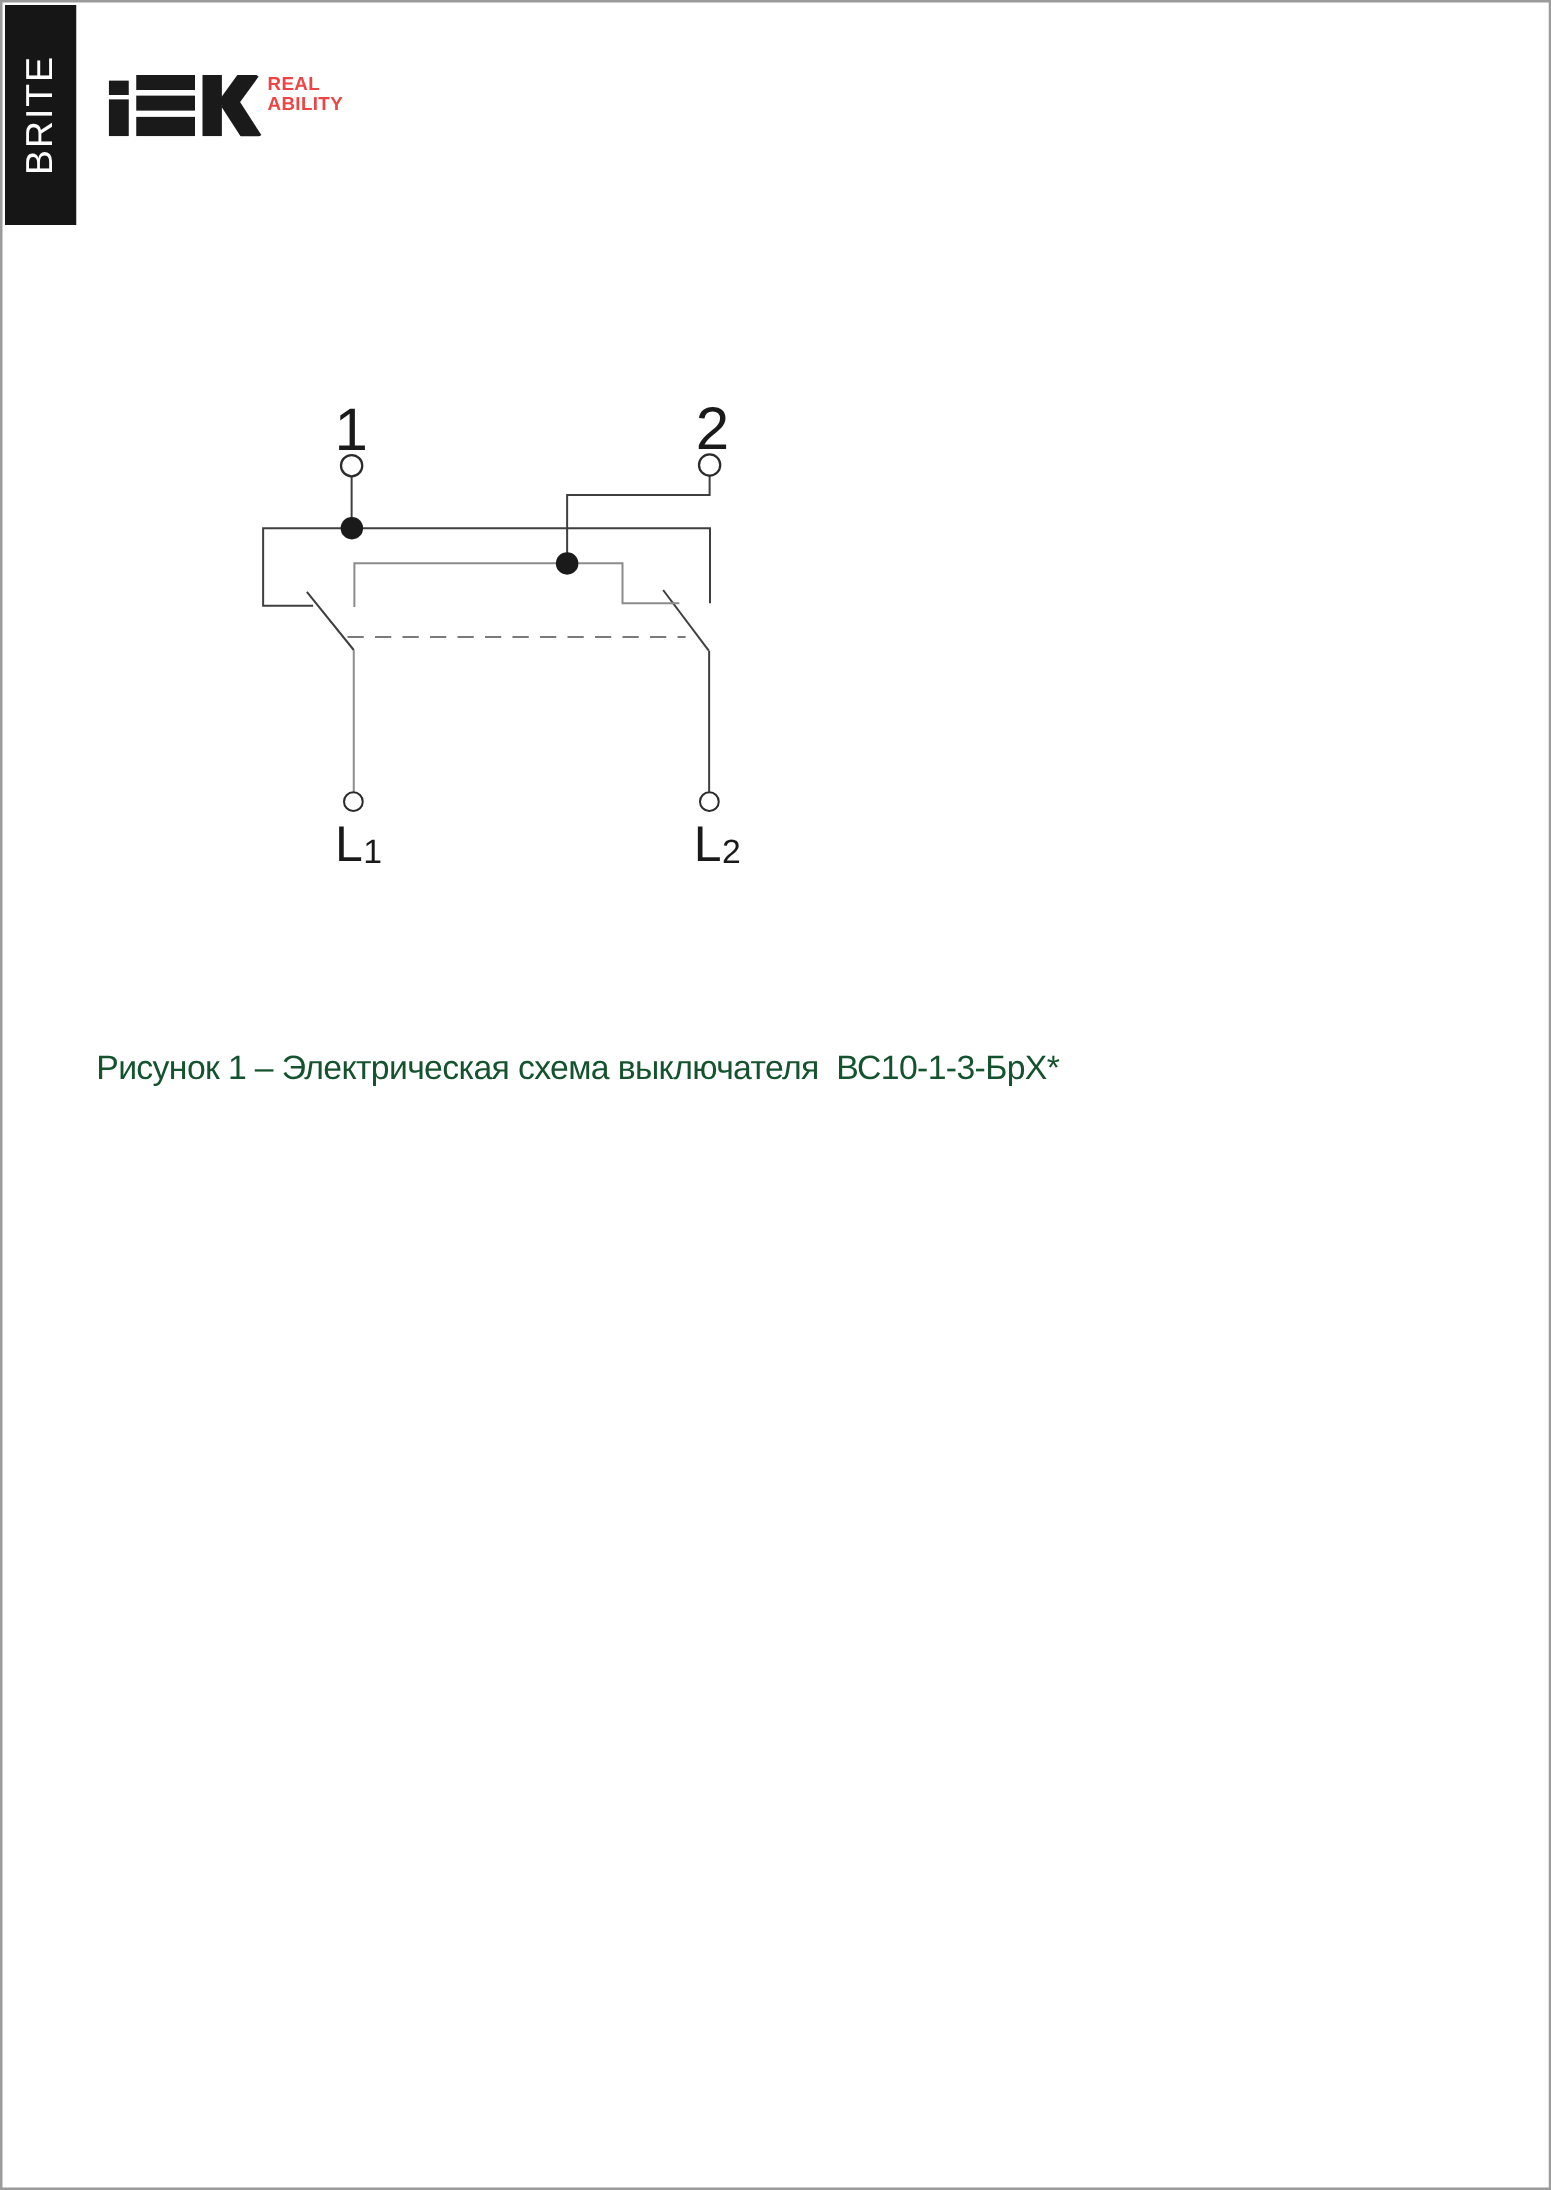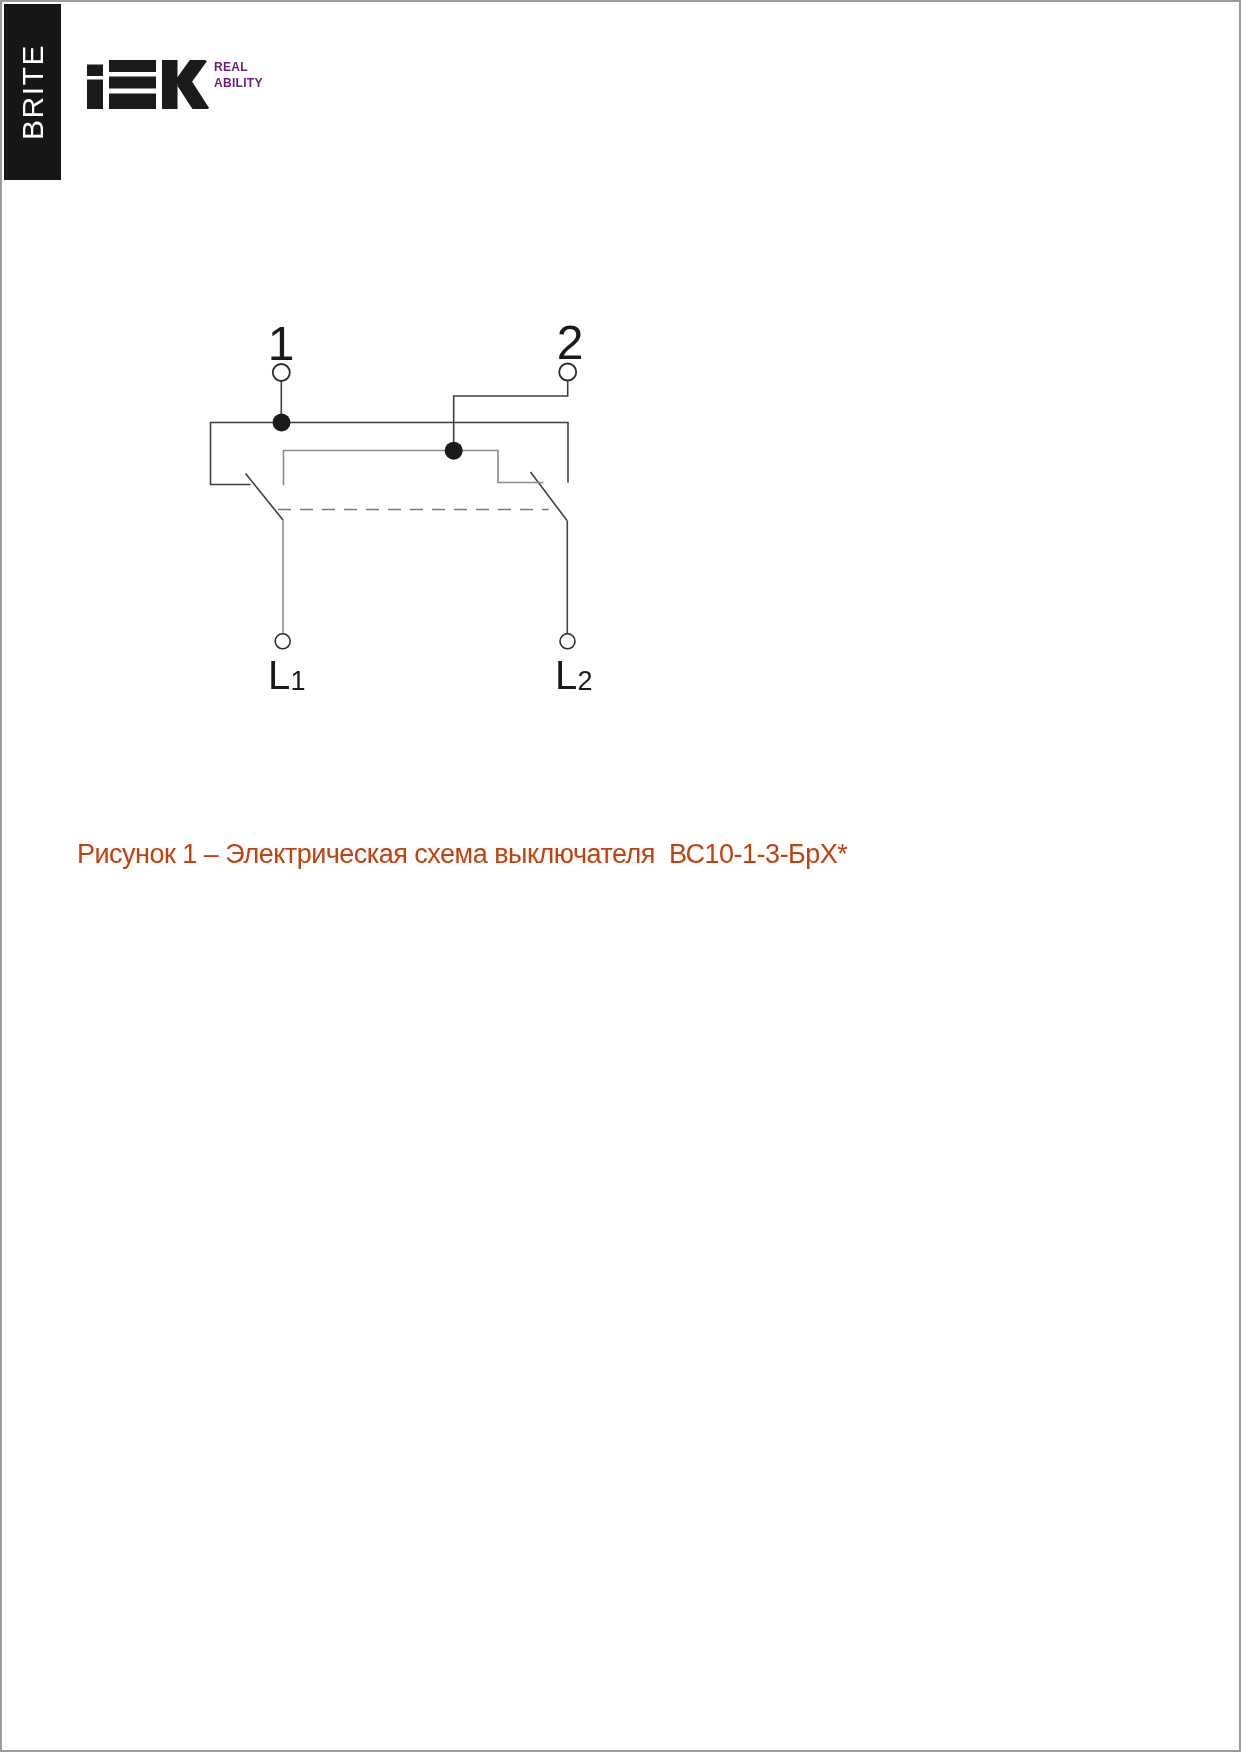--- a/index.html
+++ b/index.html
@@ -23,31 +23,31 @@
     display:block;
     transform:rotate(-90deg);
     color:#ffffff;
     font-size:30px;
     letter-spacing:1.5px;
     white-space:nowrap;
   }
   .logo-svg{position:absolute;left:85px;top:58px;}
   .tagline{
     position:absolute;left:212px;top:58px;
-    font-size:12px;font-weight:bold;line-height:15.8px;
-    letter-spacing:.3px;color:#701a75;
+    font-size:15px;font-weight:bold;line-height:15.8px;
+    letter-spacing:.3px;color:#ef4444;
   }
   
   .schematic{position:absolute;left:0;top:0;}
   .schematic text{font-family:"Liberation Sans","DejaVu Sans",sans-serif;fill:#1a1a1a;}
   
   .caption{
     position:absolute;left:75px;top:837px;
     font-size:27px;letter-spacing:-0.5px;
-    color:#c2410c;white-space:pre;
+    color:#14532d;white-space:pre;
   }
 </style>
 </head>
 <body>
 
 <div class="page">
 
   <div class="brite-band">
     <span>BRITE</span>
   </div>

